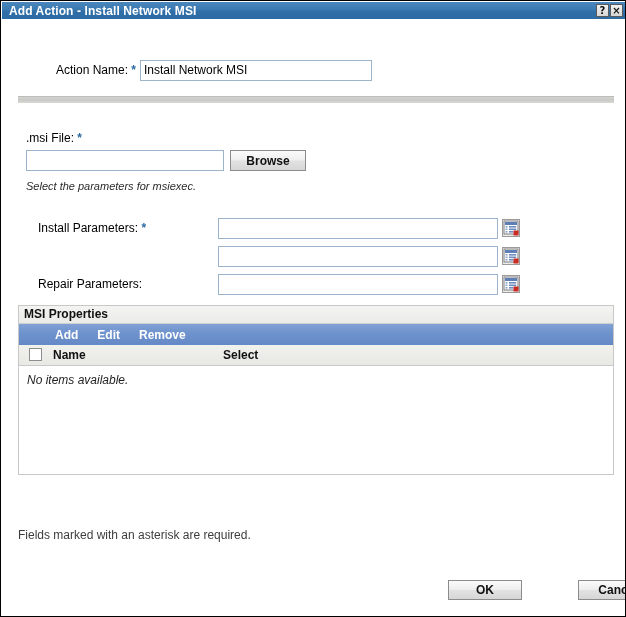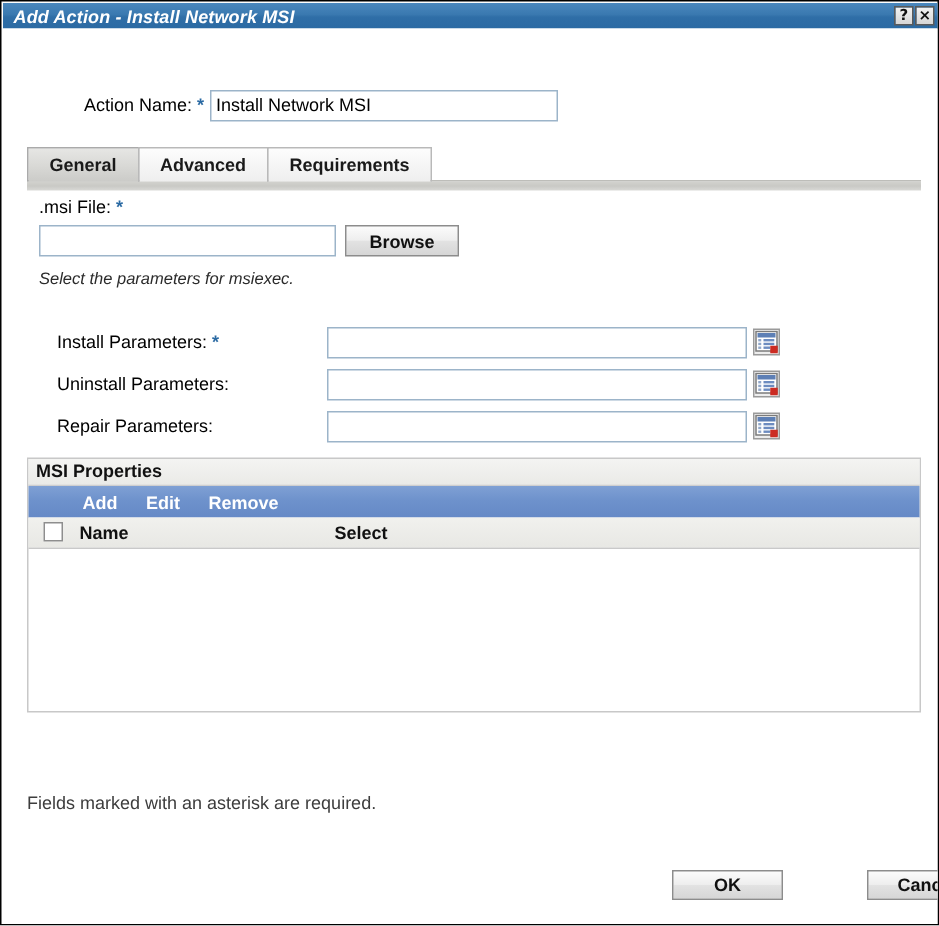--- a/index.html
+++ b/index.html
@@ -39,21 +39,20 @@
   }
   .title-text {
     color: #ffffff;
     font-weight: bold;
     font-size: 12px;
     padding-left: 7px;
     letter-spacing: 0.1px;
     white-space: nowrap;
     flex: 1 1 auto;
     overflow: hidden;
-    font-style: italic;
   }
   .title-buttons {
     display: flex;
     align-items: center;
     gap: 1px;
     padding-right: 3px;
     flex: 0 0 auto;
   }
   .tbtn {
     width: 13px;
@@ -360,25 +359,20 @@
   <div class="content">
 
     <div class="action-row">
       <div class="action-label"><span>Action Name:</span>
         <span class="req-star">*</span>
       </div>
       <input class="txt" id="action-name-input" type="text" value="Install Network MSI" style="">
     </div>
 
     <div class="tabs-wrap">
-      <div class="tabs">
-        <div class="tab active">General</div>
-        <div class="tab">Advanced</div>
-        <div class="tab">Requirements</div>
-      </div>
       <div class="tab-strip"></div>
     </div>
 
     <div class="msi-file-label"><span>.msi File:</span>
       <span class="req-star">*</span>
     </div>
     <input class="txt" id="msi-file-input" type="text" value="" style="">
     <button class="btn" id="browse-button">Browse</button>
 
     <div class="hint-italic">Select the parameters for msiexec.</div>
@@ -397,23 +391,20 @@
           <rect x="2.5" y="11" width="2" height="1.6" fill="#8fa6c9"></rect>
           <rect x="6" y="6" width="7.2" height="1.6" fill="#6d8cc0"></rect>
           <rect x="6" y="8.5" width="7.2" height="1.6" fill="#6d8cc0"></rect>
           <rect x="6" y="11" width="4.4" height="1.6" fill="#6d8cc0"></rect>
           <rect x="10.5" y="10.5" width="5" height="5" fill="#cc2b22"></rect>
         </svg>
       </button>
     </div>
 
     <div class="param-row" style="top:226px;">
-      <div class="param-label"><span>Uninstall Parameters:</span>
-        <span class="req-star"></span>
-      </div>
       <input class="txt param-input" type="text" value="" style="">
       <button class="picker-btn">
         <svg width="16" height="16" viewBox="0 0 16 16">
           <rect x="1" y="1" width="14" height="13" fill="#ffffff" stroke="#7b7b7b" stroke-width="1"></rect>
           <rect x="2" y="2" width="12" height="3" fill="#5d7fb5"></rect>
           <rect x="2.5" y="6" width="2" height="1.6" fill="#8fa6c9"></rect>
           <rect x="2.5" y="8.5" width="2" height="1.6" fill="#8fa6c9"></rect>
           <rect x="2.5" y="11" width="2" height="1.6" fill="#8fa6c9"></rect>
           <rect x="6" y="6" width="7.2" height="1.6" fill="#6d8cc0"></rect>
           <rect x="6" y="8.5" width="7.2" height="1.6" fill="#6d8cc0"></rect>
@@ -448,20 +439,21 @@
       <div class="props-toolbar">
         <span class="tool-link">Add</span>
         <span class="tool-link">Edit</span>
         <span class="tool-link">Remove</span>
       </div>
       <div class="props-colhead">
         <div class="colhead-check"></div>
         <div class="col-name">Name</div>
         <div class="col-value">Select</div>
       </div>
+      <div class="props-empty">No items available.</div>
     </div>
 
     <div class="footer-note">Fields marked with an asterisk are required.</div>
     <div class="footer-buttons">
       <button class="btn" id="ok-button">OK</button>
       <button class="btn" id="cancel-button">Cancel</button>
     </div>
 
   </div>
 </div>

